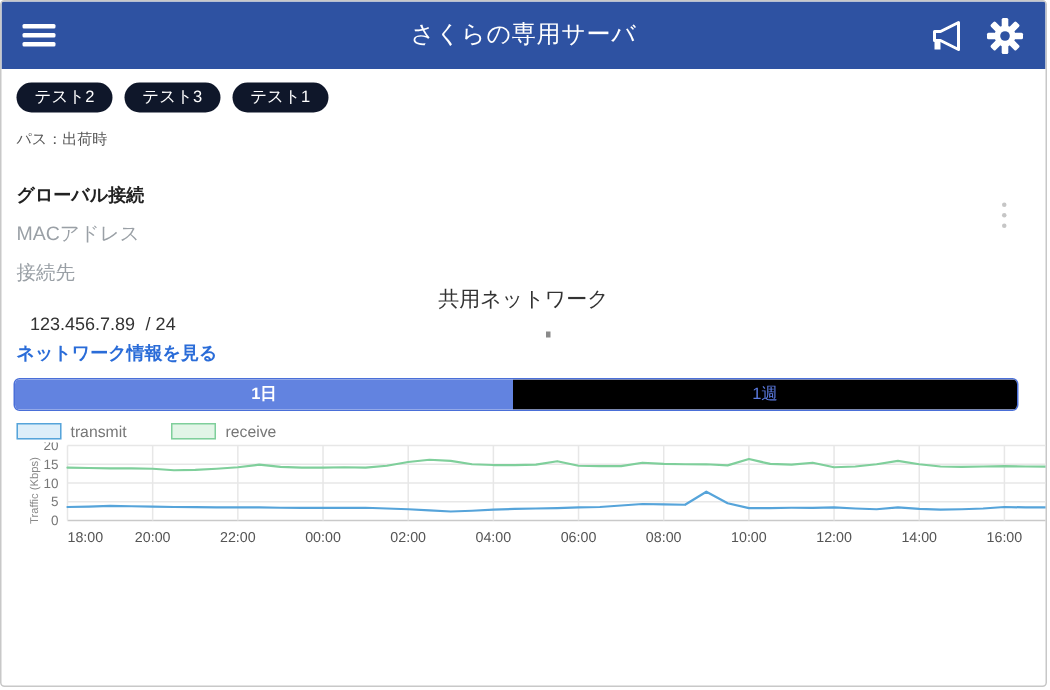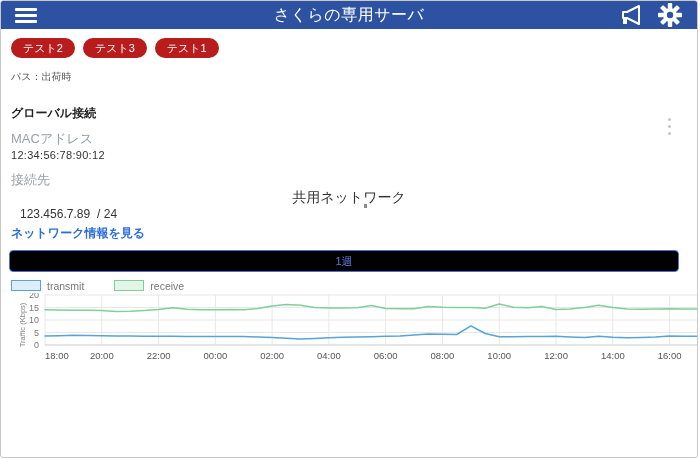--- a/index.html
+++ b/index.html
@@ -4,41 +4,41 @@
 <style>
   * { margin:0; padding:0; box-sizing:border-box; }
   html,body { background:#fff; }
   body { font-family:"Liberation Sans","DejaVu Sans",sans-serif; }
   .page {
     position:relative; width:698px; height:458px;
     border:1px solid #c8c8c8; border-radius:3px; overflow:hidden; background:#fff;
   }
   
   .appbar {
-    height:28px; background:#2e52a2; display:flex; align-items:center;
+    height:45px; background:#2e52a2; display:flex; align-items:center;
     padding:0 14px; color:#fff; position:relative;
   }
   .hamburger { width:22px; cursor:pointer; }
   .hamburger span { display:block; height:3px; background:#fff; margin:3px 0; border-radius:1px; }
   .appbar-title {
     position:absolute; left:0; right:0; text-align:center;
     font-size:16px; color:#fff; letter-spacing:0.5px; pointer-events:none;
   }
   .appbar-icons { margin-left:auto; display:flex; align-items:center; gap:14px; z-index:1; }
   .appbar-icons svg { display:block; cursor:pointer; }
   
   .content { padding:0 10px; position:relative; }
   h1.server-name { margin:20px 0 0 0; font-size:27px; line-height:30px; font-weight:400; color:#515c66; }
   .status-row { margin-top:28px; display:flex; align-items:center; font-size:12px; line-height:13px; color:#333; }
   .status-dot { width:9px; height:9px; border-radius:50%; background:#3cc46c; margin-right:8px; }
   .kebab { position:absolute; right:24px; top:74px; cursor:pointer; padding:2px; }
   .kebab i { display:block; width:3px; height:3px; border-radius:50%; background:#c6c6c6; margin:4px auto; }
   .tags { margin-top:9px; display:flex; gap:8px; }
   .tag {
-    background:#b91c1c; color:#fff; font-size:11px; line-height:12px;
+    background:#0f172a; color:#fff; font-size:11px; line-height:12px;
     padding:4px 12px; border-radius:11px; cursor:pointer; white-space:nowrap;
   }
   .path-note { margin-top:13px; font-size:10px; line-height:12px; color:#555; }
   .section-heading { margin-top:24px; font-size:12px; line-height:13px; font-weight:bold; color:#222; }
   .field-label { margin-top:12px; font-size:13px; line-height:14px; color:#9aa0a6; }
   .field-value { margin-top:3px; font-size:11px; line-height:12px; color:#333; letter-spacing:0.3px; }
   .network-name { margin-top:3px; font-size:14px; line-height:15px; color:#333;text-align:center; }
   .ip-row { margin-top:3px; padding-left:9px; font-size:12px; line-height:13px; color:#333; }
   .ip-row .mask { margin-left:7px; }
   .net-link { margin-top:6px; font-size:12px; line-height:13px; font-weight:bold; color:#2a6cd8; cursor:pointer; width:max-content; }
@@ -114,33 +114,33 @@
       <span class="tag">テスト2</span>
       <span class="tag">テスト3</span>
       <span class="tag">テスト1</span>
     </div>
 
     <div class="path-note">パス：出荷時</div>
 
     <div class="section-heading">グローバル接続</div>
 
     <div class="field-label">MACアドレス</div>
-    <div class="field-value">12:34:56:78:90:12</div>
 
     <div class="field-label">接続先</div>
     <div class="network-name">共用ネットワーク</div>
     <div class="ip-row">
       <span>123.456.7.89</span><span class="mask">/ 24</span>
     </div>
 
     <div class="net-link">ネットワーク情報を見る</div>
 
     <span class="stray-mark"></span>
 
     <div class="period-tabs">
+      <div class="period-tab selected">1日</div>
       <div class="period-tab unselected">1週</div>
     </div>
 
     <div class="chart-area">
       <div class="legend">
           <span class="legend-item">
             <span class="legend-box" style="border-color: rgb(86, 164, 218); background: rgb(221, 238, 249);"></span>
             <span class="legend-label">transmit</span>
           </span>
           <span class="legend-item">

